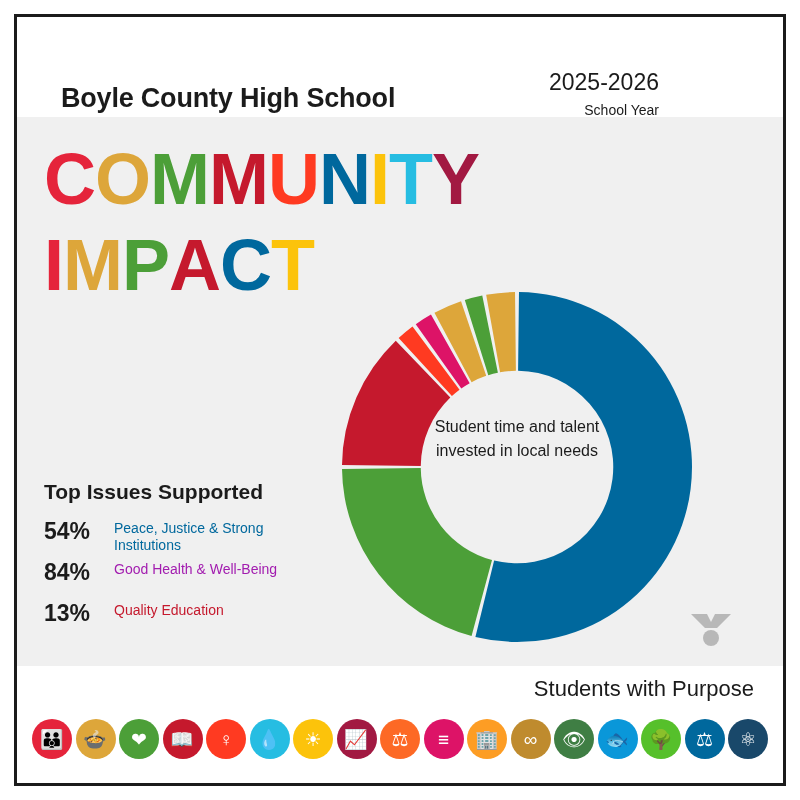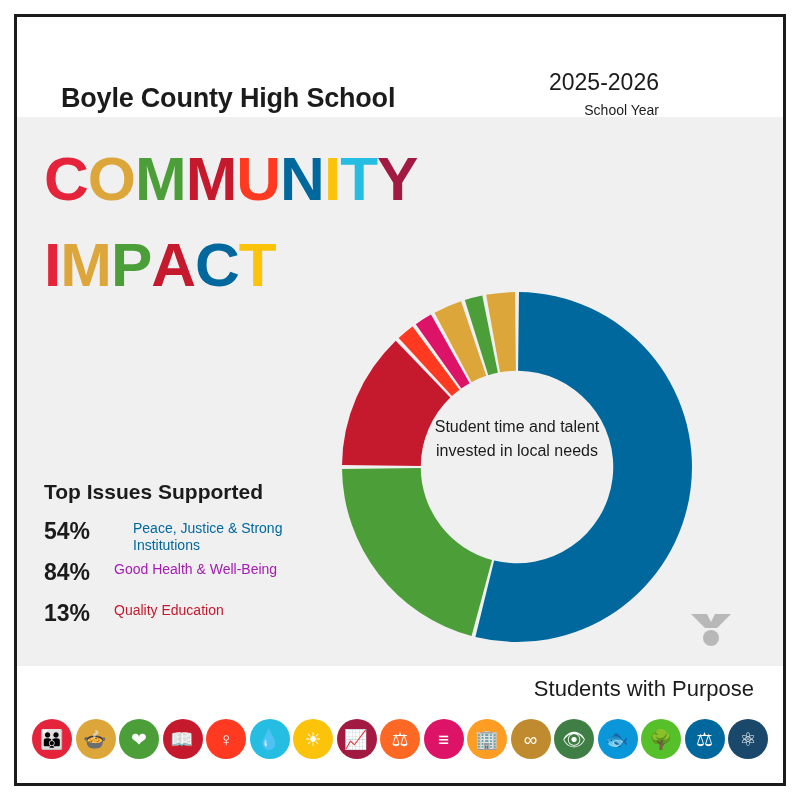--- a/index.html
+++ b/index.html
@@ -76,21 +76,21 @@
   
   .wordmark {
     position: absolute;
     left: 44px;
     top: 137px;
     width: 560px;
   }
   .wm-line {
     display: block;
     white-space: nowrap;
-    font-size: 62px;
+    font-size: 72px;
     font-weight: bold;
     letter-spacing: -1px;
     line-height: 84px;
   }
   .wm-line.l2 {
     margin-top: 2px;
   }
   .wm-line span {
     display: inline-block;
   }
@@ -203,21 +203,21 @@
 
   <div class="wordmark">
     <div class="wm-line l1" id="wm-line1"><span style="color: rgb(229, 36, 59);">C</span><span style="color: rgb(221, 166, 58);">O</span><span style="color: rgb(76, 159, 56);">M</span><span style="color: rgb(197, 25, 45);">M</span><span style="color: rgb(255, 58, 33);">U</span><span style="color: rgb(0, 104, 157);">N</span><span style="color: rgb(252, 195, 11);">I</span><span style="color: rgb(38, 189, 226);">T</span><span style="color: rgb(162, 25, 66);">Y</span></div>
     <div class="wm-line l2" id="wm-line2"><span style="color: rgb(229, 36, 59);">I</span><span style="color: rgb(221, 166, 58);">M</span><span style="color: rgb(76, 159, 56);">P</span><span style="color: rgb(197, 25, 45);">A</span><span style="color: rgb(0, 104, 157);">C</span><span style="color: rgb(252, 195, 11);">T</span></div>
   </div>
 
   <div class="issues-title">Top Issues Supported</div>
 
   <div class="issue" id="issue-0">
     <span class="pct">54%</span>
-    <span class="lbl" id="issue-lbl-0" style="color: rgb(0, 104, 157); margin-left: 19px;">Peace, Justice &amp; Strong Institutions</span>
+    <span class="lbl" id="issue-lbl-0" style="color: rgb(0, 104, 157);">Peace, Justice &amp; Strong Institutions</span>
   </div>
   <div class="issue" id="issue-1">
     <span class="pct">84%</span>
     <span class="lbl" id="issue-lbl-1" style="color: #a21caf;">Good Health &amp; Well-Being</span>
   </div>
   <div class="issue" id="issue-2">
     <span class="pct">13%</span>
     <span class="lbl" id="issue-lbl-2" style="color: rgb(197, 25, 45);">Quality Education</span>
   </div>
 

